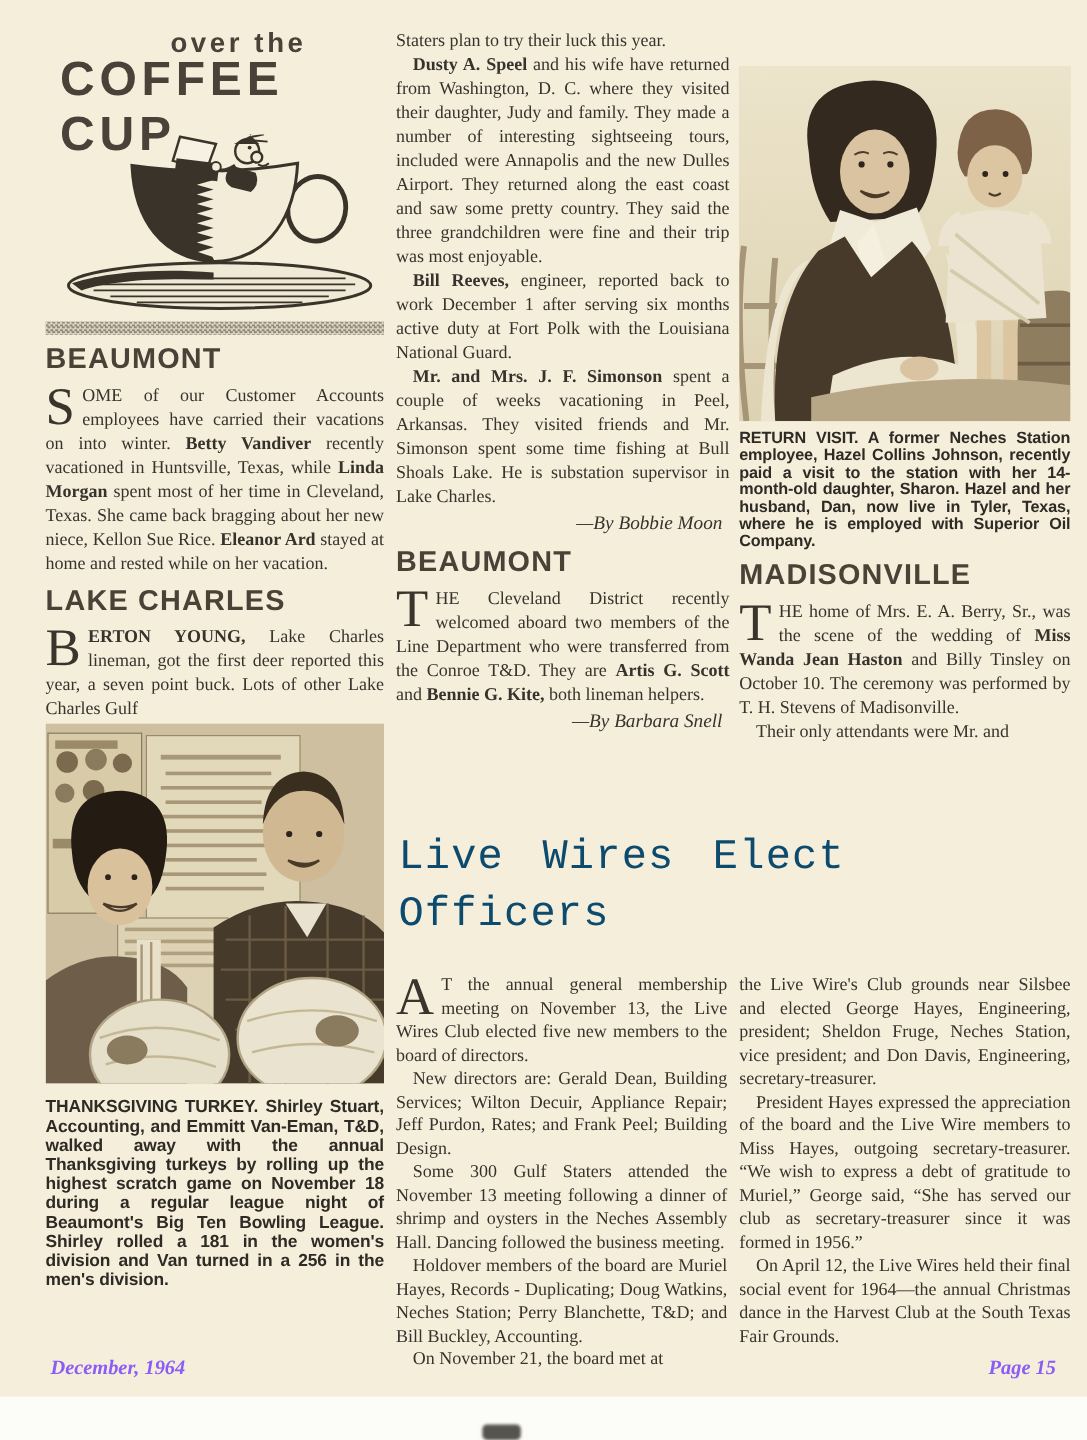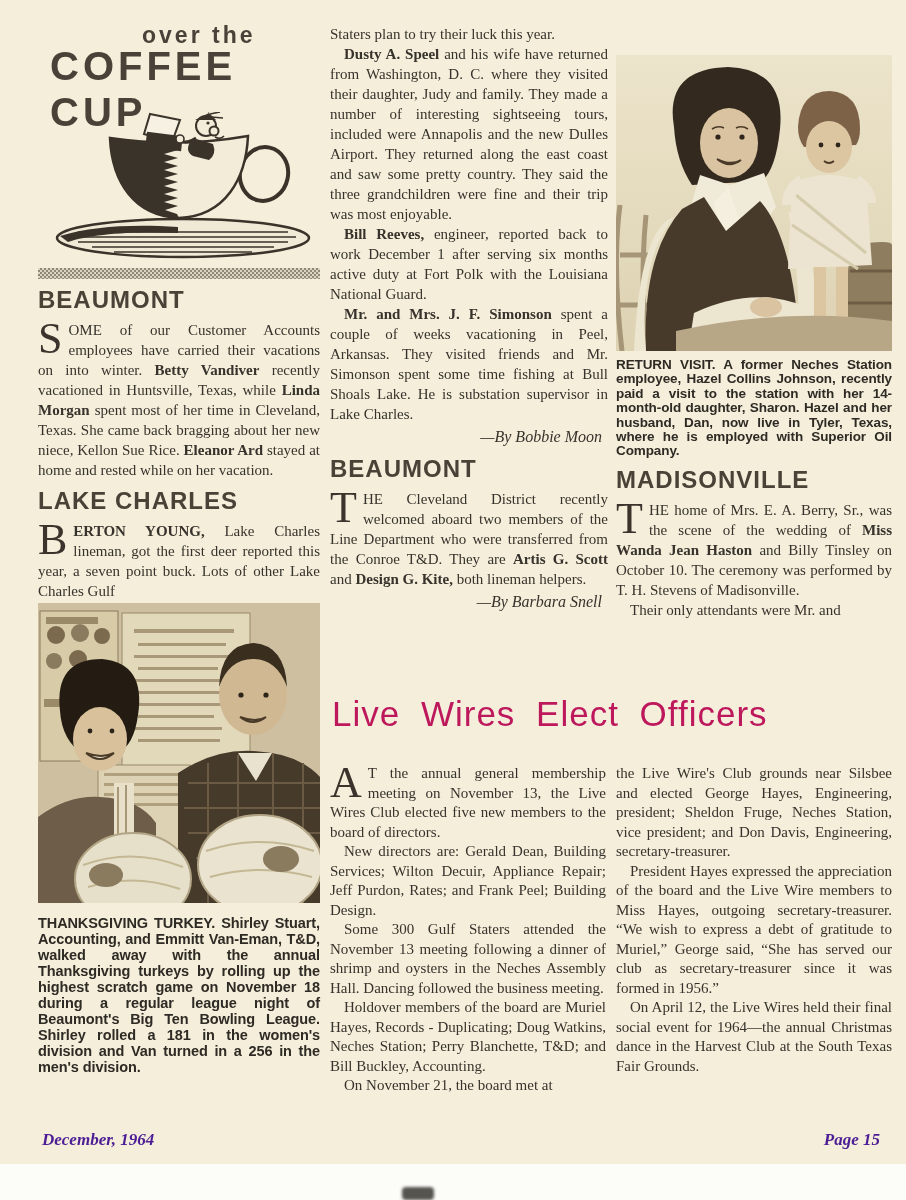--- a/index.html
+++ b/index.html
@@ -40,29 +40,29 @@
   .photo svg { display:block; }
   .photo-turkey { width:282px; height:300px; margin-top:2px; }
   .photo-visit  { width:276px; height:296px; }
 
   .caption { font-family:"Liberation Sans", sans-serif; font-weight:700; text-align:justify; color:#2e2a24; }
   .caption-visit  { font-size:13.5px; line-height:14.4px; margin-top:7px; letter-spacing:-0.1px; }
   .caption-turkey { font-size:14.5px; line-height:16px;   margin-top:12px; letter-spacing:-0.1px; }
 
   .article { position:absolute; left:330px; top:690px; width:562px; }
   h1.headline {
-    font-family:Liberation Sans, sans-serif; font-weight:400;
+    font-family:Liberation Mono, monospace; font-weight:400;
     font-size:35px; letter-spacing:1px; word-spacing:10px;
-    color:#be185d; margin:0 0 26px 2px; line-height:48px;
+    color:#0c4a6e; margin:0 0 26px 2px; line-height:48px;
   }
   .article-cols { display:flex; gap:10px; }
   .acol { width:276px; }
   .acol p { font-size:15px; line-height:19.5px; }
 
-  .footer { position:absolute; font-style:italic; font-weight:700; font-size:17px; color:#4c1d95; }
+  .footer { position:absolute; font-style:italic; font-weight:700; font-size:17px; color:#8b5cf6; }
   .f-left  { left:42px;  top:1130px; }
   .f-right { right:26px; top:1130px; }
 
   .bottom-strip { position:absolute; left:0; right:0; bottom:0; height:36px; background:#fcfcf9; }
   .smudge { position:absolute; left:402px; top:1187px; width:32px; height:13px;
             background:#56544f; border-radius:4px; filter:blur(1.5px); }
 </style>
 </head>
 <body>
 
@@ -185,21 +185,21 @@
     <div class="body">
         <p><span>Staters plan to try their luck this year.</span></p>
         <p class="ind"><span class="b">Dusty A. Speel</span><span> and his wife have returned from Washington, D. C. where they visited their daughter, Judy and family. They made a number of interesting sightseeing tours, included were Annapolis and the new Dulles Airport. They returned along the east coast and saw some pretty country. They said the three grandchildren were fine and their trip was most enjoyable.</span></p>
         <p class="ind"><span class="b">Bill Reeves,</span><span> engineer, reported back to work December 1 after serving six months active duty at Fort Polk with the Louisiana National Guard.</span></p>
         <p class="ind"><span class="b">Mr. and Mrs. J. F. Simonson</span><span> spent a couple of weeks vacationing in Peel, Arkansas. They visited friends and Mr. Simonson spent some time fishing at Bull Shoals Lake. He is substation supervisor in Lake Charles.</span></p>
       </div>
     <div class="byline">—By Bobbie Moon</div>
 
     <h2 class="sechead">BEAUMONT</h2>
     <div class="body">
-        <p><span class="dc">T</span><span>HE Cleveland District recently welcomed aboard two members of the Line Department who were transferred from the Conroe T&amp;D. They are </span><span class="b">Artis G. Scott</span><span> and </span><span class="b">Design G. Kite,</span><span> both lineman helpers.</span></p>
+        <p><span class="dc">T</span><span>HE Cleveland District recently welcomed aboard two members of the Line Department who were transferred from the Conroe T&amp;D. They are </span><span class="b">Artis G. Scott</span><span> and </span><span class="b">Bennie G. Kite,</span><span> both lineman helpers.</span></p>
       </div>
     <div class="byline">—By Barbara Snell</div>
   </div>
 
   <div class="col col3">
     <div class="photo photo-visit">
       <svg width="276" height="296" viewBox="0 0 276 296">
         <defs>
           <linearGradient id="pv" x1="0" y1="0" x2="0" y2="1">
             <stop offset="0" stop-color="#ece4cb"></stop>

